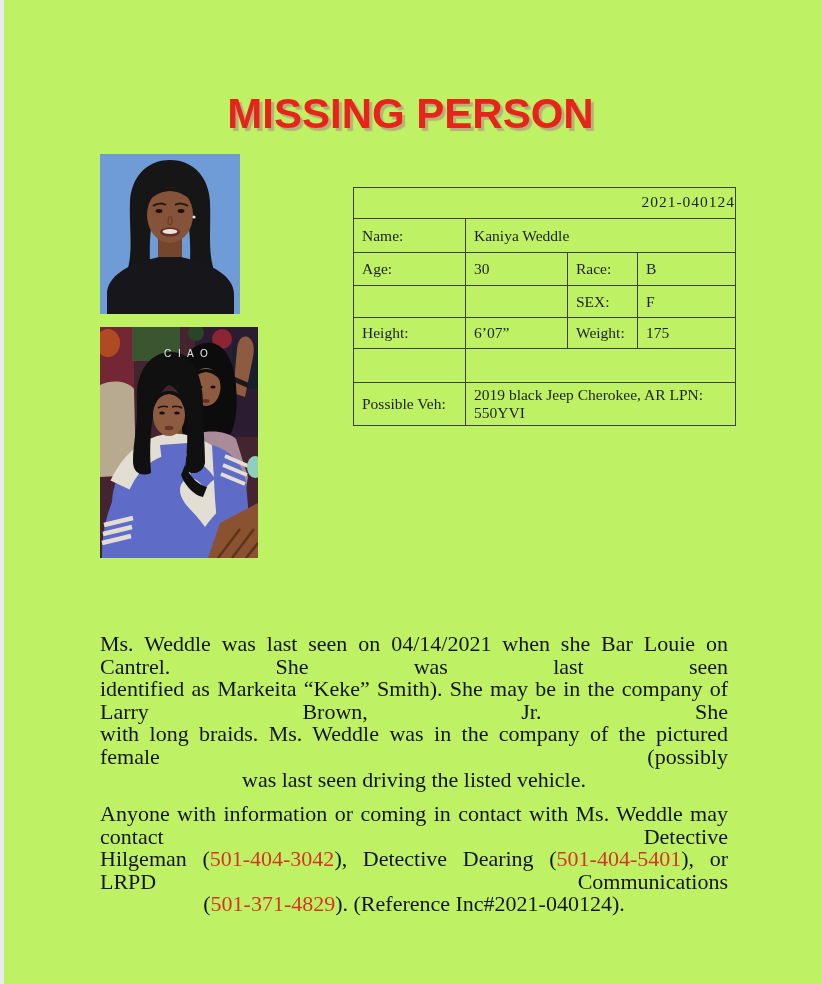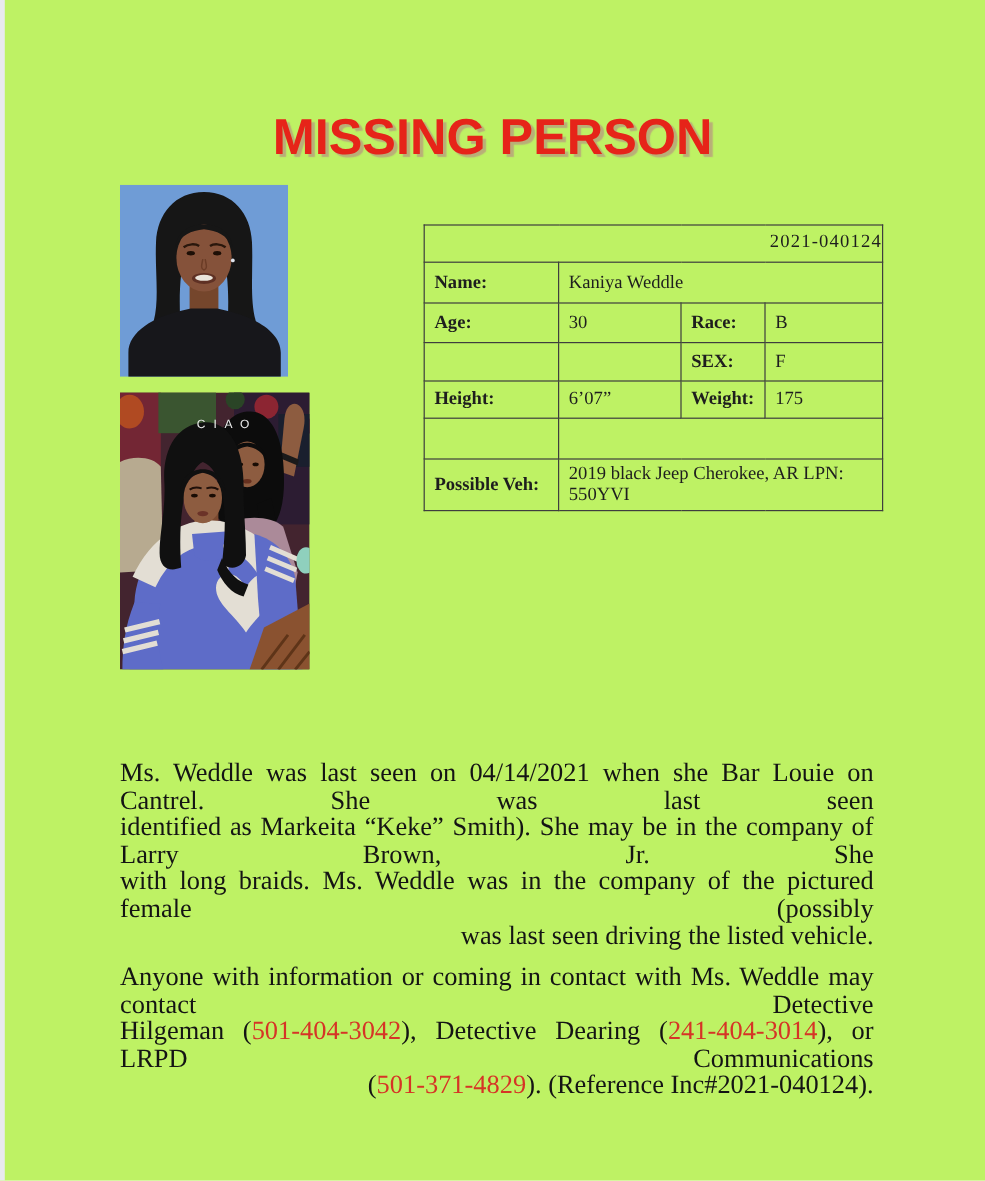--- a/index.html
+++ b/index.html
@@ -31,31 +31,31 @@
   }
   .case-table td {
     border:1.6px solid #3e3e3e;
     font-size:15.5px; color:#1e1e1e;
     padding:2px 4px 2px 8px; vertical-align:middle; overflow:hidden;
   }
   .case-num {
     font-size:27px; text-align:right; letter-spacing:1px;
     color:#101010; padding:0 0 2px 0 !important;
   }
-  .lbl { color:#2f9e44; font-weight:bold; }
+  .lbl { color:#2f9e44; font-weight:normal; }
   .veh  { font-size:15px; line-height:18px; padding-top:3px !important; padding-bottom:3px !important; }
 
   .para {
     position:absolute; left:100px; width:628px;
     font-size:22px; line-height:22.6px; color:#141414;
   }
   #para1 { top:633px; }
   #para2 { top:803px; }
   .jline { text-align:justify; text-align-last:justify; }
-  .lline { text-align:right; }
+  .lline { text-align:center; }
   .phone { color:#d63426;font-family:Liberation Serif, serif; }
 </style>
 </head>
 <body>
 
 <div class="page">
   <div class="page-edge"></div>
 
   <h1 class="flyer-title">MISSING PERSON</h1>
 
@@ -182,16 +182,16 @@
     <div class="jline">Ms. Weddle was last seen on 04/14/2021 when she Bar Louie on Cantrel. She was last seen</div>
     <div class="jline">identified as Markeita “Keke” Smith). She may be in the company of Larry Brown, Jr.  She</div>
     <div class="jline">with long braids. Ms. Weddle was in the company of the pictured female (possibly</div>
     <div class="lline">was last seen driving the listed vehicle.</div>
   </div>
 
   <div id="para2" class="para">
     <div class="jline">
       <span>Anyone with information or coming in contact with Ms. Weddle may contact Detective</span>
     </div>
-    <div class="jline"><span>Hilgeman (</span><span class="phone">501-404-3042</span><span>), Detective Dearing (</span><span class="phone">241-404-3014</span><span>), or LRPD Communications</span></div>
+    <div class="jline"><span>Hilgeman (</span><span class="phone">501-404-3042</span><span>), Detective Dearing (</span><span class="phone">501-404-5401</span><span>), or LRPD Communications</span></div>
     <div class="lline"><span>(</span><span class="phone">501-371-4829</span><span>). (Reference Inc#2021-040124).</span></div>
   </div>
 </div>
 
 </body></html>

